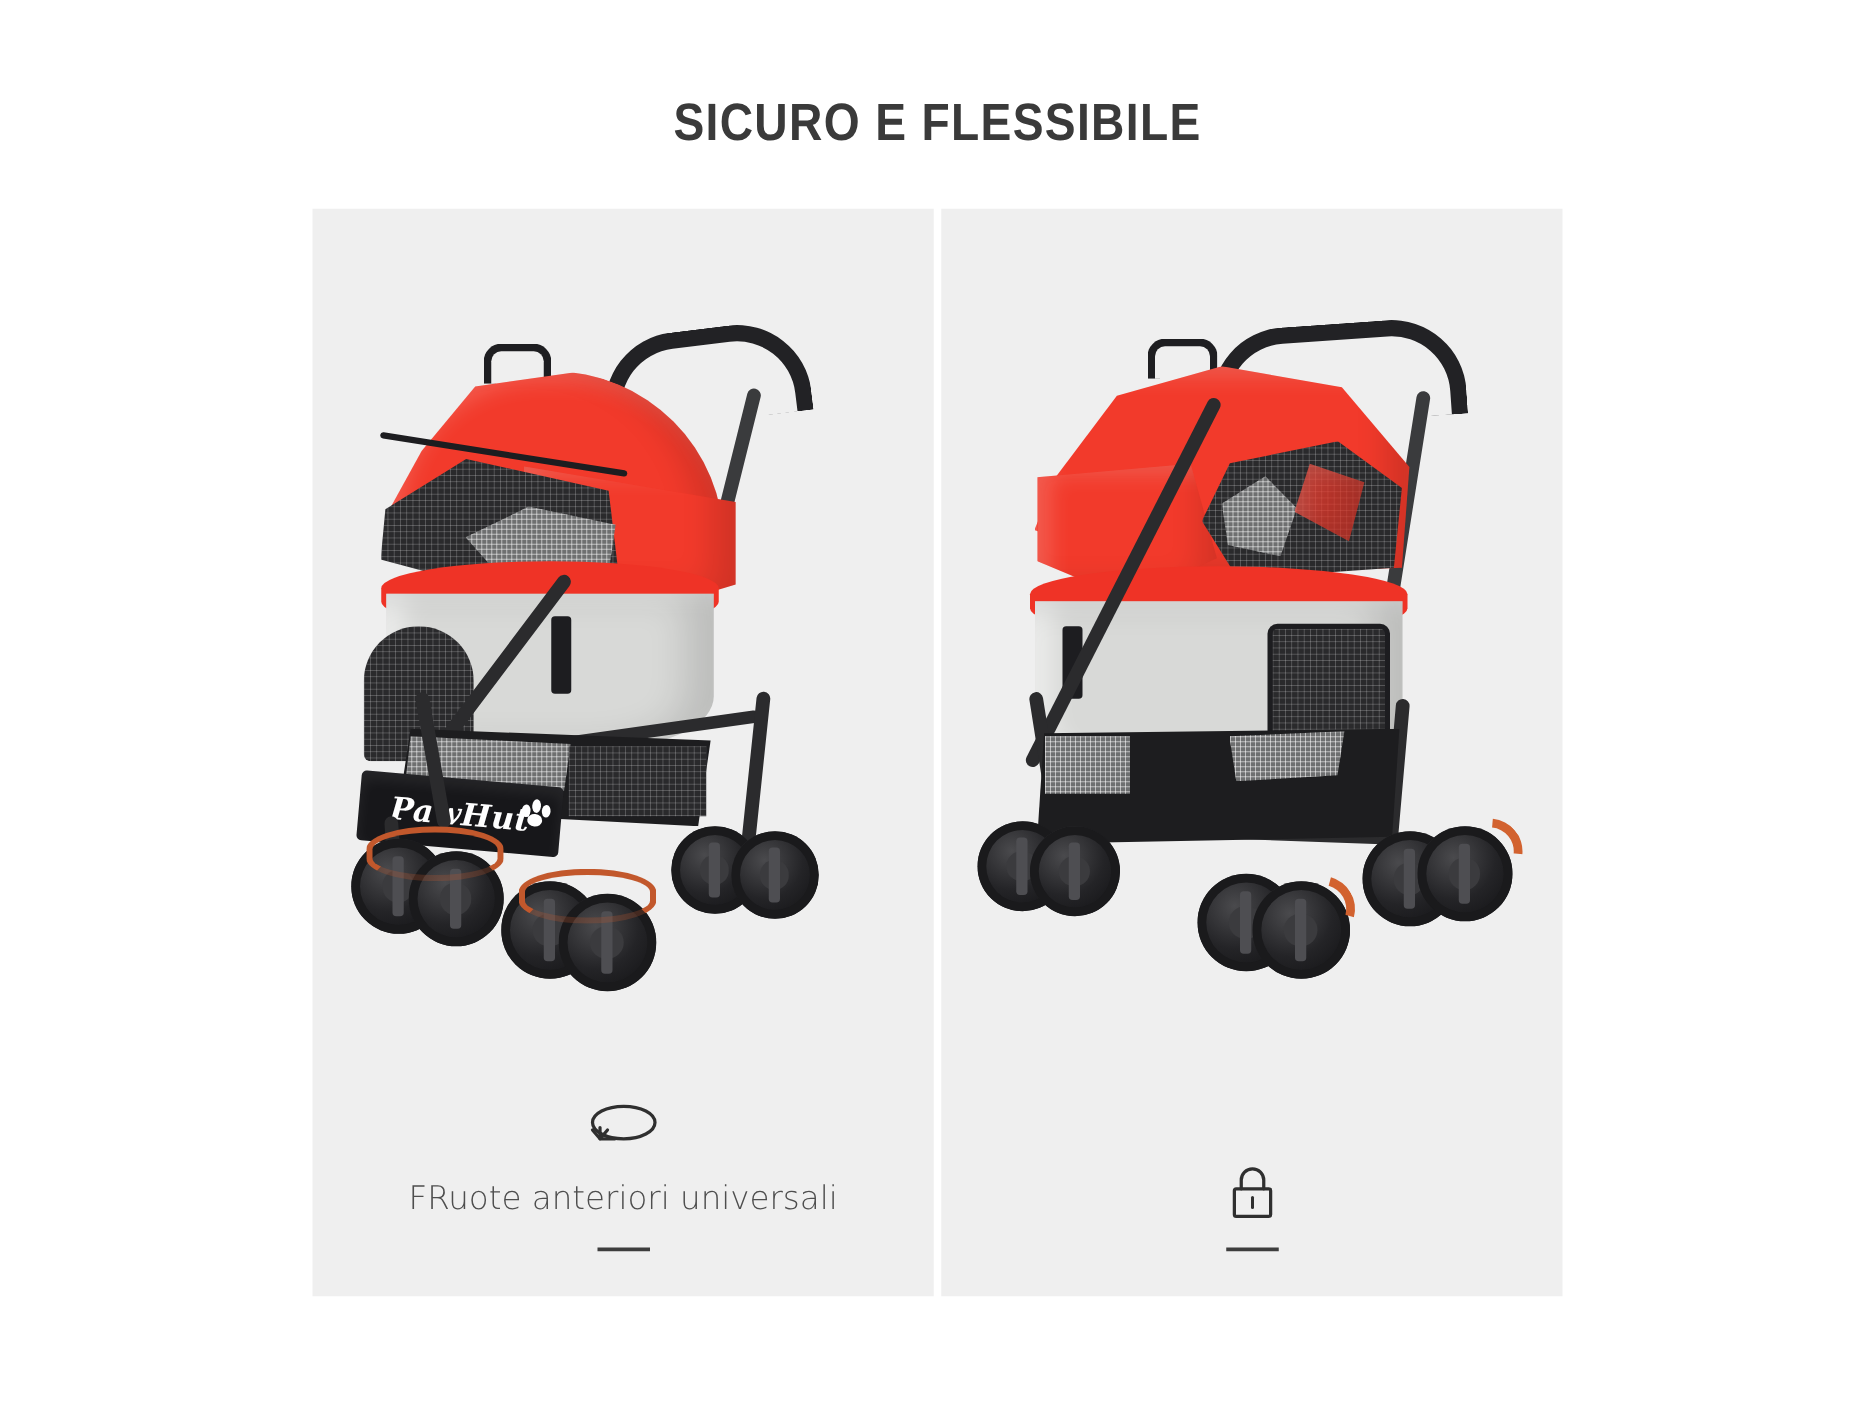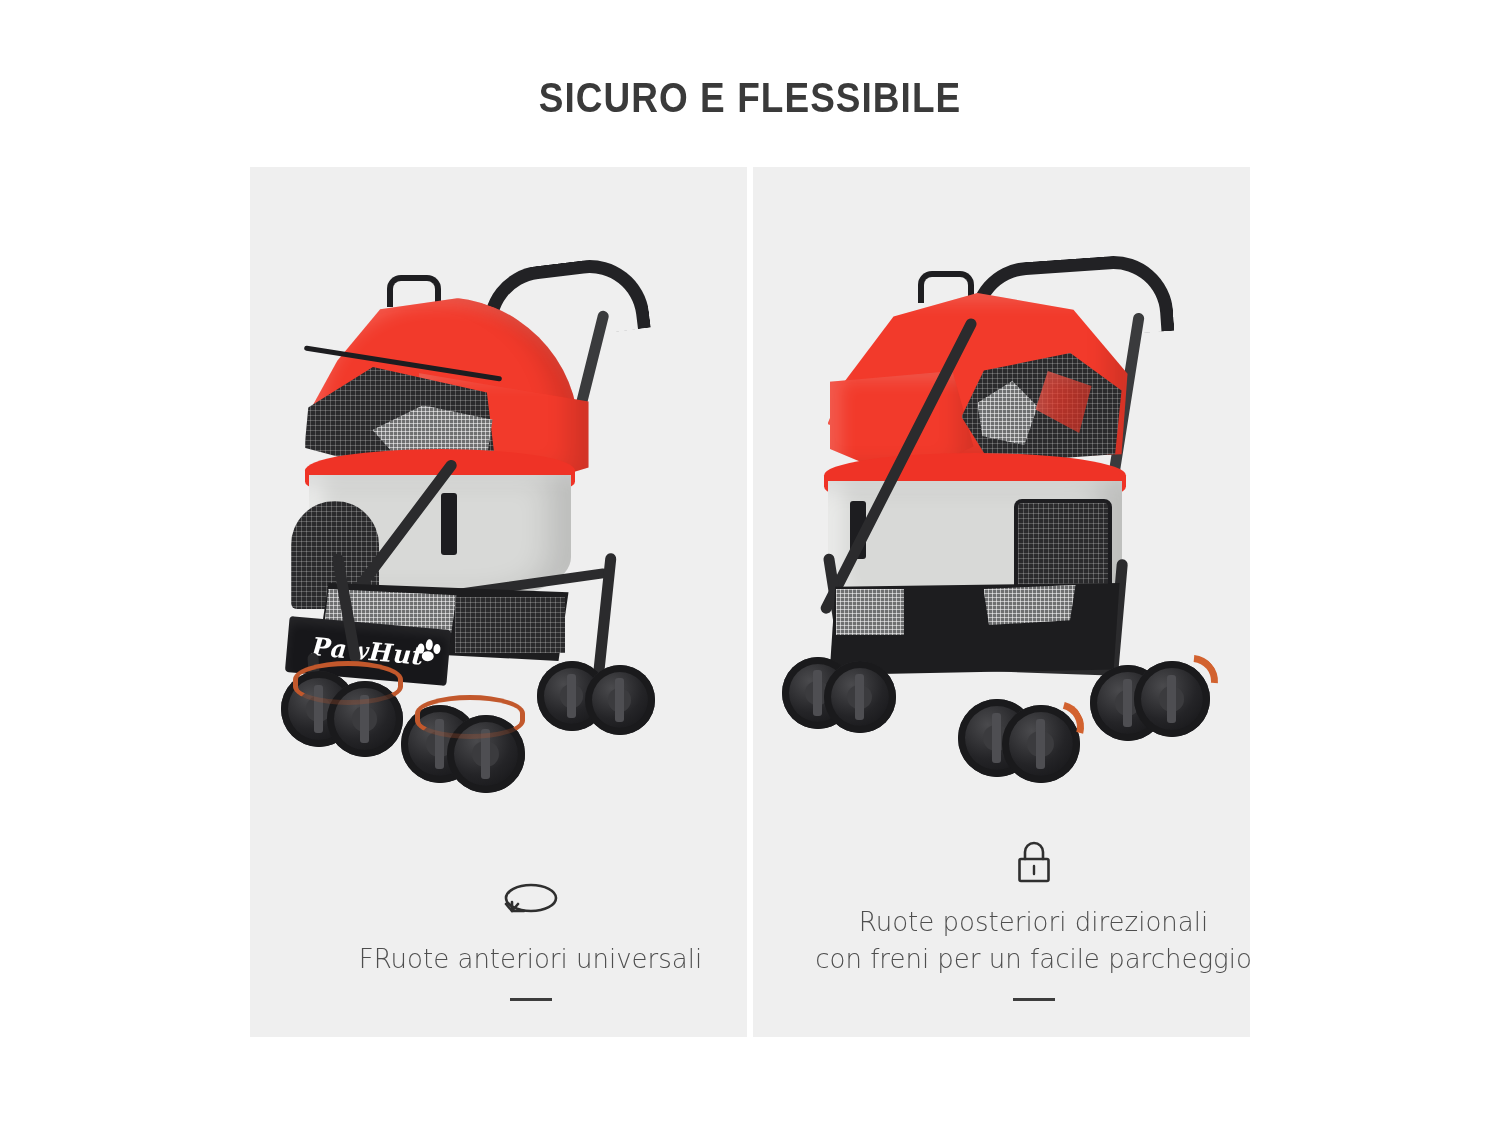--- a/index.html
+++ b/index.html
@@ -214,21 +214,20 @@
     border-radius: 3px;
   }
 
   
   .caption-block {
     position: absolute;
     left: 0;
     bottom: 36px;
     width: 100%;
     text-align: center;
-    padding-left: 32px;
   }
   .caption-icon {
     height: 48px;
     margin-bottom: 18px;
     display: flex;
     align-items: flex-end;
     justify-content: center;
   }
   .caption-text {
     font-family: "DejaVu Sans", sans-serif;
@@ -435,21 +434,17 @@
     </div>
 
     <div class="caption-block">
       <div class="caption-icon">
         <svg width="44" height="48" viewBox="0 0 44 48" fill="none" xmlns="http://www.w3.org/2000/svg">
           <path d="M13 21 V14 a9 9 0 0 1 18 0 v7" stroke="#2f2f2f" stroke-width="2.6" fill="none" stroke-linecap="round"></path>
           <rect x="7.5" y="21" width="29" height="22" rx="1.5" stroke="#2f2f2f" stroke-width="2.6" fill="none"></rect>
           <line x1="22" y1="28" x2="22" y2="36" stroke="#2f2f2f" stroke-width="2.4" stroke-linecap="round"></line>
         </svg>
       </div>
-      <div class="caption-text">
-        <div>Ruote posteriori direzionali</div>
-        <div>con freni per un facile parcheggio</div>
-      </div>
       <div class="caption-rule"></div>
     </div>
   </div>
 
 </div>
 
 </body></html>

